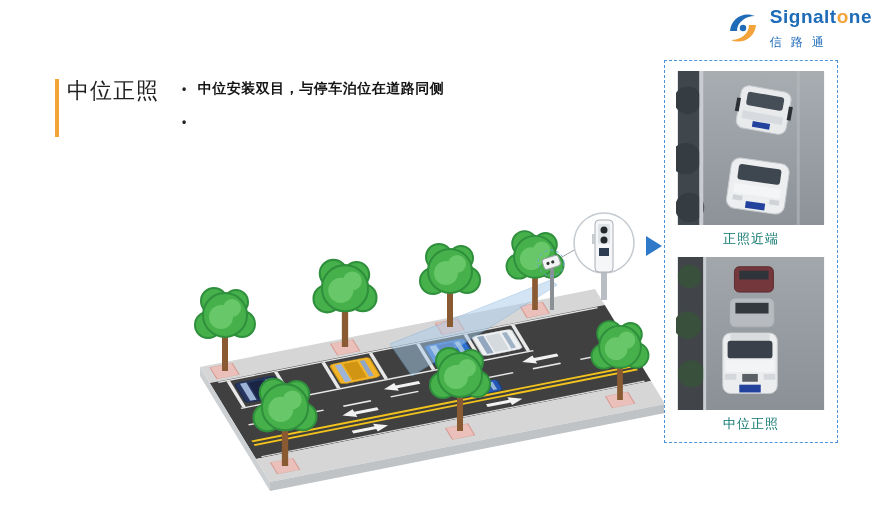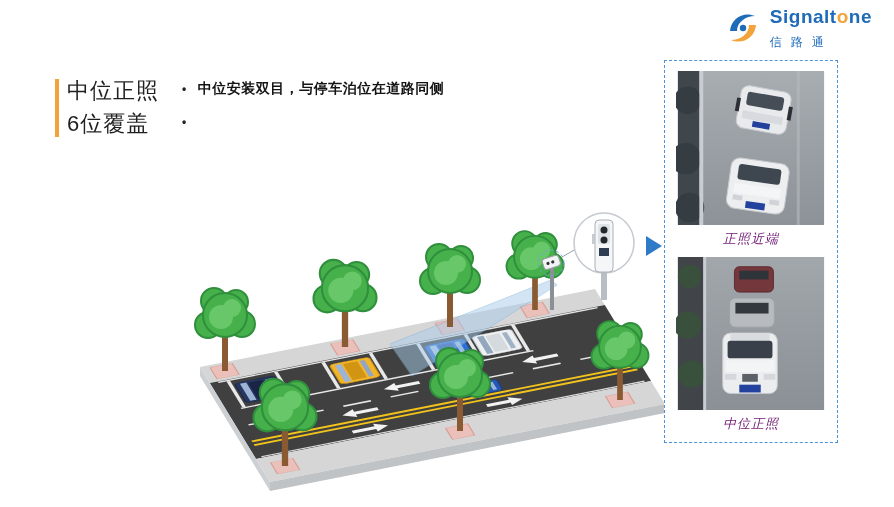--- a/index.html
+++ b/index.html
@@ -26,21 +26,21 @@
   .bullets .dot { font-size:12px; line-height:18px; color:#222; }
   
   .diagram { position:absolute; left:0; top:0; pointer-events:none; }
   
   .photo-panel {
     position:absolute; left:664px; top:60px; width:174px; height:383px;
     border:1.5px dashed var(--panel_border); background:#fff;
     display:flex; flex-direction:column; align-items:center; padding-top:10px;
   }
   .photo { width:150px; display:block; }
-  .photo-caption { font-size:13px; color:#701a75; margin:5px 0 9px 0; text-align:center; letter-spacing:1px;font-style:italic; }
+  .photo-caption { font-size:13px; color:#0f766e; margin:5px 0 9px 0; text-align:center; letter-spacing:1px; }
 </style>
 </head>
 <body>
 
 <div class="slide">
 
   <div class="logo">
     <svg width="40" height="40" viewBox="0 0 40 40">
       <path d="M7,23 C8,10 21,3 32,8 C23,8 14,14 14,23 Z" fill="var(--brand_blue)"></path>
       <path d="M33,17 C32,30 19,37 8,32 C17,32 26,26 26,17 Z" fill="var(--accent_orange)"></path>
@@ -48,21 +48,20 @@
     </svg>
     <div class="logo-text">
       <div class="brand"><span>Signalt</span><span class="o">o</span><span>ne</span></div>
       <div class="brand-sub">信路通</div>
     </div>
   </div>
 
   <div class="title-block">
     <div class="accent-bar"></div>
     <div class="title-line">中位正照</div>
-    <div class="title-line">6位覆盖</div>
   </div>
 
   <ul class="bullets">
     <li>
       <span class="dot">•</span>
       <span>中位安装双目，与停车泊位在道路同侧</span>
     </li>
     <li>
       <span class="dot">•</span>
     </li>

